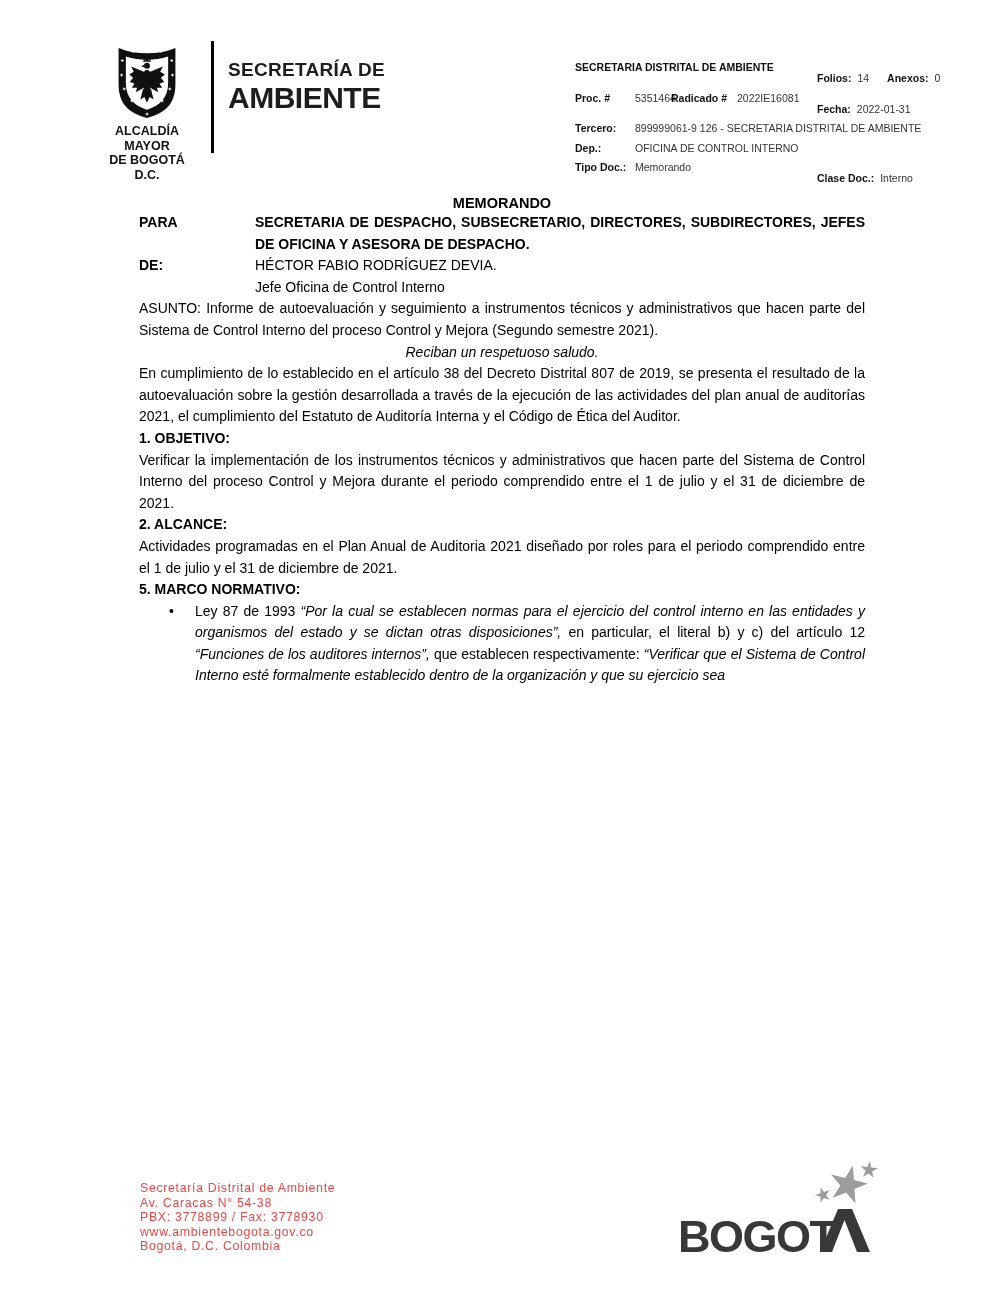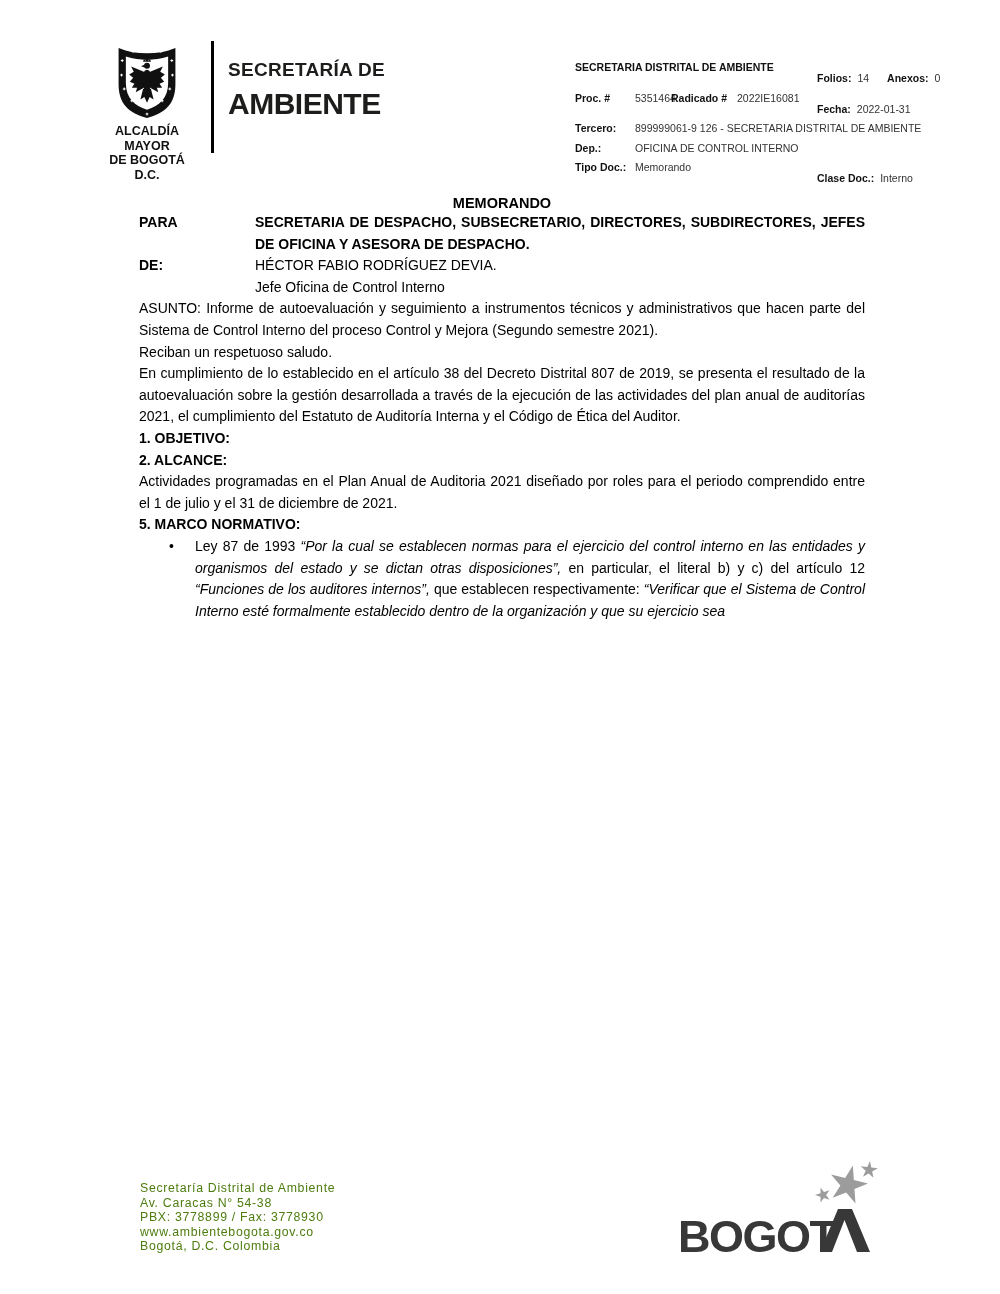--- a/index.html
+++ b/index.html
@@ -8,21 +8,21 @@
     font-family:"Liberation Sans", sans-serif;color:#000;overflow:hidden;
   }
   
   .brand{position:absolute;left:95px;top:38px;display:flex;align-items:flex-start;}
   .shield-block{width:104px;text-align:center;}
   .shield{width:88px;height:74px;display:block;margin:8px auto 4px auto;}
   .alcaldia{font-weight:bold;font-size:12.5px;line-height:14.5px;color:#111;}
   .vline{width:3px;background:#000;height:112px;margin:3px 14px 0 12px;}
   .sec-name{padding-top:22px;color:#1d1d1b;text-align:left;}
   .sec-line1{font-size:19px;font-weight:bold;letter-spacing:0.3px;line-height:20px;}
-  .sec-line2{font-size:30px;font-weight:800;letter-spacing:-0.5px;line-height:31px;margin-top:8px;}
+  .sec-line2{font-size:30px;font-weight:800;letter-spacing:-0.5px;line-height:31px;margin-top:2px;}
   
   .radicado{position:absolute;left:575px;top:61px;width:402px;font-size:10.5px;line-height:12px;color:#222;}
   .rrow{display:flex;margin-bottom:7.5px;white-space:nowrap;}
   .rlabel{font-weight:bold;color:#111;}
   .rval{color:#333;}
   .w60{width:60px;flex:none;}
   .w52{width:36px;flex:none;}
   .w66{width:66px;flex:none;}
   .rright{margin-left:auto;width:160px;flex:none;display:flex;margin-top:11px;}
   .gap20{width:18px;flex:none;}
@@ -32,33 +32,33 @@
   .content p,.content h1,.content h2,.content div{margin:0;padding:0;}
   .title{text-align:center;font-weight:bold;font-size:14.5px;line-height:17px;margin-top:12px;}
   .addr{display:flex;margin-top:66px;}
   .addr-label{width:116px;flex:none;font-weight:bold;}
   .addr-value{flex:1;font-weight:bold;}
   .de-block{margin-top:21px;}
   .de-role{font-weight:normal;}
   .asunto{margin-top:18px;}
   .b{font-weight:normal;}
   .i{font-style:italic;}
-  .saludo{margin-top:41px;text-align:left;}
+  .saludo{margin-top:41px;text-align:center;font-style:italic;}
   .intro{margin-top:15px;}
   .h{font-weight:bold;font-size:14px;}
   .h-objetivo{margin-top:46px;}
   .p-objetivo{margin-top:15px;}
   .h-alcance{margin-top:42px;}
   .p-alcance{margin-top:17px;}
   .h-marco{margin-top:39px;}
   .bullet{display:flex;margin-top:18px;}
   .dot{flex:none;width:56px;padding-left:30px;box-sizing:border-box;text-align:left;}
   .btxt{flex:1;text-align:justify;}
   
-  .footer-left{position:absolute;left:140px;top:1181px;font-size:12.3px;line-height:14.6px;letter-spacing:0.7px;color:#4d7c0f;}
+  .footer-left{position:absolute;left:140px;top:1181px;font-size:12.3px;line-height:14.6px;letter-spacing:0.7px;color:#ef4444;}
   .footer-logo{position:absolute;left:680px;top:1158px;width:198px;height:102px;}
 </style>
 </head>
 <body>
 
 <div class="page">
 
   <div class="brand">
     <div class="shield-block">
       <svg class="shield" viewBox="0 0 100 112" aria-hidden="true">
@@ -161,20 +161,21 @@
       </span>
     </div>
 
     <p class="asunto"><span class="b">ASUNTO</span><span>: Informe de autoevaluación y seguimiento a instrumentos técnicos y administrativos que hacen parte del Sistema de Control Interno del proceso Control y Mejora (Segundo semestre 2021).</span></p>
 
     <p class="saludo">Reciban un respetuoso saludo.</p>
 
     <p class="intro">En cumplimiento de lo establecido en el artículo 38 del Decreto Distrital 807 de 2019, se presenta el resultado de la autoevaluación sobre la gestión desarrollada a través de la ejecución de las actividades del plan anual de auditorías 2021, el cumplimiento del Estatuto de Auditoría Interna y el Código de Ética del Auditor.</p>
 
     <h2 class="h h-objetivo">1. OBJETIVO:</h2>
+    <p class="p-objetivo">Verificar la implementación de los instrumentos técnicos y administrativos que hacen parte del Sistema de Control Interno del proceso Control y Mejora durante el periodo comprendido entre el 1 de julio y el 31 de diciembre de 2021.</p>
 
     <h2 class="h h-alcance">2. ALCANCE:</h2>
     <p class="p-alcance">Actividades programadas en el Plan Anual de Auditoria 2021 diseñado por roles para el periodo comprendido entre el 1 de julio y el 31 de diciembre de 2021.</p>
 
     <h2 class="h h-marco">5. MARCO NORMATIVO:</h2>
 
     <div class="bullet">
       <span class="dot">•</span>
       <div class="btxt"><span>Ley 87 de 1993 </span><span class="i">“Por la cual se establecen normas para el ejercicio del control interno en las entidades y organismos del estado y se dictan otras disposiciones”,</span><span> en particular, el literal b) y c) del artículo 12 </span><span class="i">“Funciones de los auditores internos”,</span><span> que establecen respectivamente: </span><span class="i">“Verificar que el Sistema de Control Interno esté formalmente establecido dentro de la organización y que su ejercicio sea</span></div>
     </div>

